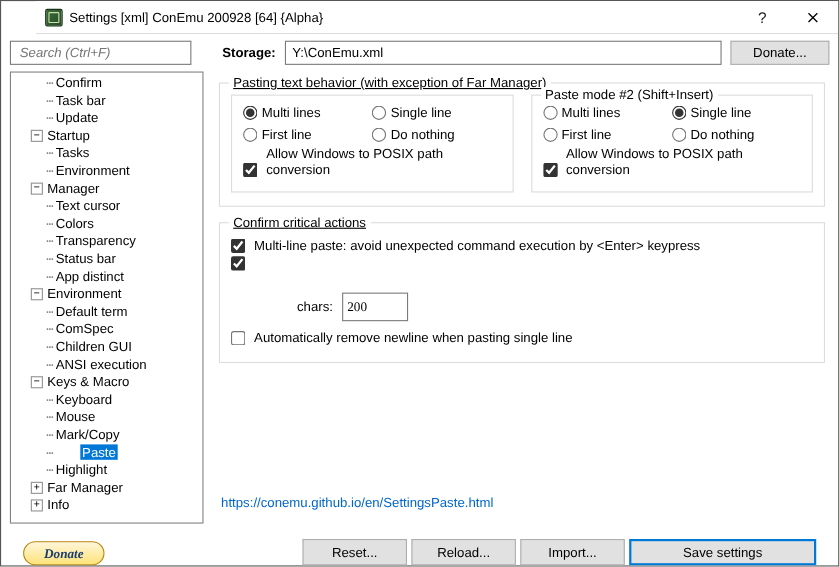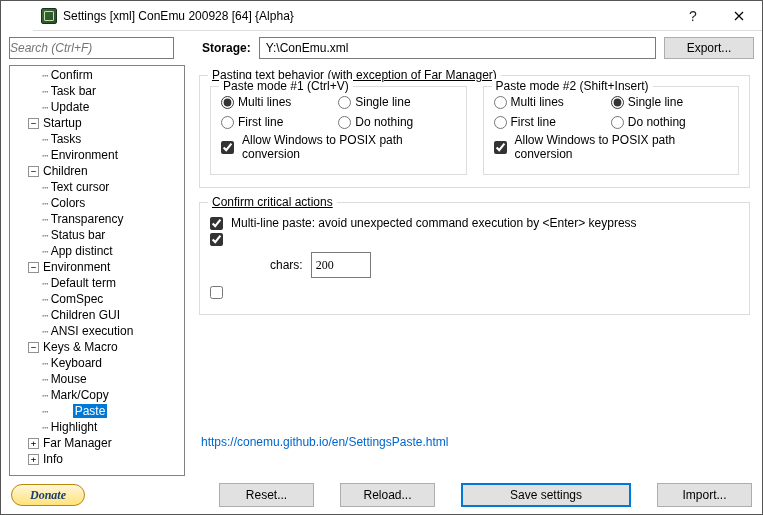--- a/index.html
+++ b/index.html
@@ -55,21 +55,20 @@
     gap: 8px;
   }
   .searchbox {
     width: 165px;
     height: 22px;
     border: 1px solid #7a7a7a;
     background: #fff;
     display: flex;
     align-items: center;
     padding: 0 4px 0 6px;
-    justify-content: flex-end;
   }
   .searchbox input {
     flex: 1;
     border: none;
     outline: none;
     font: italic 12px "Segoe UI", sans-serif;
     color: #6b6b6b;
     background: transparent;
   }
   .searchbox .mag { width:14px; height:14px; color:#555; }
@@ -160,50 +159,50 @@
     flex: 1;
   }
   .inner-group > .legend {
     position: absolute;
     top: -8px; left: 8px;
     background: #fff;
     padding: 0 4px;
   }
   .radio-row, .check-row {
     display: flex;
-    align-items: center;
+    align-items: flex-end;
     gap: 4px;
     margin: 3px 0;
   }
   .radio-grid { display:grid; grid-template-columns: 1fr 1fr; row-gap:6px; margin-bottom:4px; }
   input[type=radio], input[type=checkbox] {
     margin: 0 4px 0 0;
     width: 13px; height: 13px;
     accent-color: #333;
   }
-  .chars-row { display:flex; align-items:center; gap:8px; margin:6px 0 8px 60px; }
+  .chars-row { display:flex; align-items:center; gap:8px; margin:20px 0 8px 60px; }
   .chars-input {
     width: 60px; height: 20px;
     border: 1px solid #7a7a7a;
     padding: 12px 4px;
     font: 12px "Segoe UI";
   }
   .link {
     color: #0066cc;
     margin-top: 120px;
     display: block;
     padding-left: 2px;
   }
   
   .footer {
     height: 38px;
     display: flex;
-    align-items: center;
-    padding: 0 10px;
-    gap: 26px;
+    align-items: flex-end;
+    padding: 0 20px;
+    gap: 4px;
   }
   .donate {
     width: 74px; height: 22px;
     border: 1px solid #b8860b;
     border-radius: 11px;
     background: linear-gradient(#fff6d9,#ffe37a);
     font: italic bold 12px Georgia, serif;
     color: #1a3e6e;
     text-align: center;
     line-height: 20px;
@@ -243,21 +242,21 @@
 <div class="toprow">
   <div class="searchbox">
     <input type="text" placeholder="Search (Ctrl+F)" style="">
     <svg class="mag" viewBox="0 0 16 16">
       <circle cx="6.5" cy="6.5" r="4.5" fill="none" stroke="#555" stroke-width="1.4"></circle>
       <line x1="10" y1="10" x2="14" y2="14" stroke="#555" stroke-width="1.6"></line>
     </svg>
   </div>
   <div class="storage-label">Storage:</div>
   <div class="storage-field">Y:\ConEmu.xml</div>
-  <div class="export-btn">Export...</div>
+  <div class="export-btn">Donate...</div>
 </div>
 
 <div class="mainsplit">
   <div class="tree" id="tree">
       <div class="tree-row">
         <span class="tree-indent" style="width: 28px;"></span>
         <span class="tree-dots">⋯</span>
         <span class="tree-label"> Confirm</span>
       </div>
       <div class="tree-row">
@@ -281,21 +280,21 @@
         <span class="tree-label"> Tasks</span>
       </div>
       <div class="tree-row">
         <span class="tree-indent" style="width: 28px;"></span>
         <span class="tree-dots">⋯</span>
         <span class="tree-label"> Environment</span>
       </div>
       <div class="tree-row">
         <span class="tree-indent" style="width: 14px;"></span>
         <span class="tree-expander">−</span>
-        <span class="tree-label"> Children</span>
+        <span class="tree-label"> Manager</span>
       </div>
       <div class="tree-row">
         <span class="tree-indent" style="width: 28px;"></span>
         <span class="tree-dots">⋯</span>
         <span class="tree-label"> Text cursor</span>
       </div>
       <div class="tree-row">
         <span class="tree-indent" style="width: 28px;"></span>
         <span class="tree-dots">⋯</span>
         <span class="tree-label"> Colors</span>
@@ -382,21 +381,20 @@
       </div>
     </div>
 
   <div class="rightpane">
 
     <div class="groupbox">
       <div class="legend">Pasting text behavior (with exception of Far Manager)</div>
       <div class="paste-modes">
 
         <div class="inner-group">
-          <div class="legend">Paste mode #1 (Ctrl+V)</div>
           <div class="radio-grid">
             <label>
                 <input type="radio" name="m1" checked="" style="">
                 <span>Multi lines</span>
               </label>
             <label>
                 <input type="radio" name="m1" style="">
                 <span>Single line</span>
               </label>
             <label>
@@ -450,27 +448,28 @@
         </label>
       <label class="check-row">
           <input type="checkbox" id="clong" checked="" style="">
         </label>
       <div class="chars-row">
         <span>chars:</span>
         <input class="chars-input" type="text" value="200" style="">
       </div>
       <label class="check-row">
           <input type="checkbox" id="cauto" style="">
+          <span>Automatically remove newline when pasting single line</span>
         </label>
     </div>
 
     <a class="link">https://conemu.github.io/en/SettingsPaste.html</a>
   </div>
 </div>
 
 <div class="footer">
   <div class="donate">Donate</div>
   <div class="spacer"></div>
   <div class="btn">Reset...</div>
   <div class="btn">Reload...</div>
+  <div class="btn">Import...</div>
   <div class="btn primary">Save settings</div>
-  <div class="btn">Import...</div>
 </div>
 
 </body></html>

